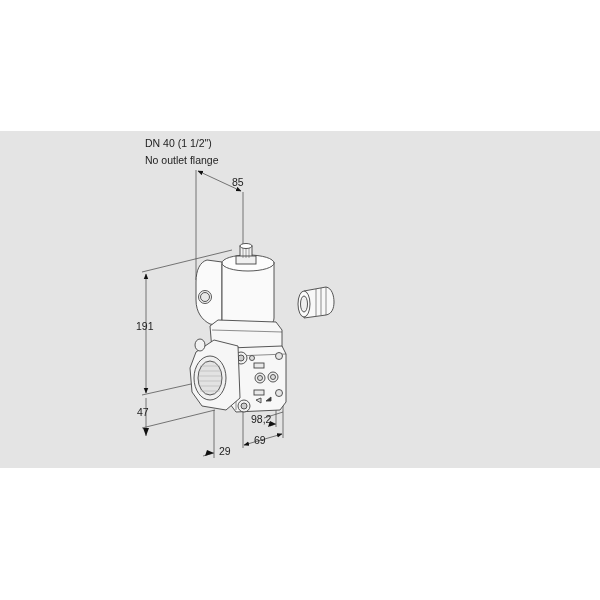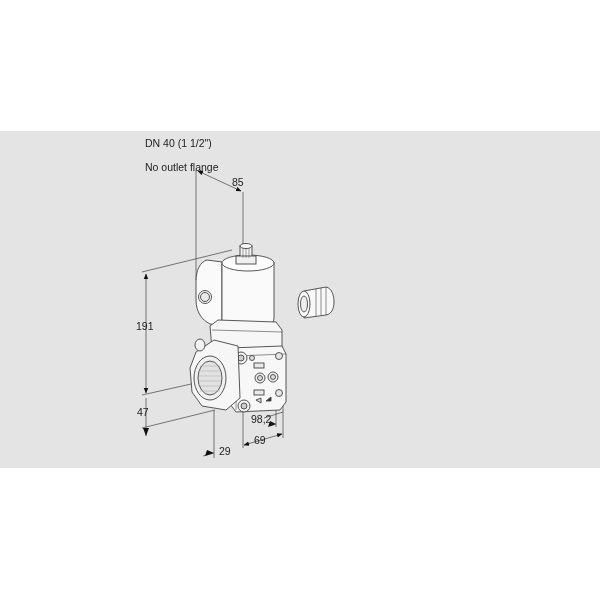--- a/index.html
+++ b/index.html
@@ -1,20 +1,20 @@
 <!DOCTYPE html>
 <html><head>
   <meta charset="utf-8">
   <style>
     html, body { margin: 0; padding: 0; background: #ffffff; }
     body { width: 600px; height: 600px; position: relative; overflow: hidden; font-family: "Liberation Sans", sans-serif; }
     .band { position: absolute; left: 0; top: 131px; width: 600px; height: 337px; background: #e4e4e4; }
     .caption { position: absolute; left: 145px; font-size: 10.5px; color: #222; line-height: 1; white-space: nowrap; }
     .cap1 { top: 138px; }
-    .cap2 { top: 162px; }
+    .cap2 { top: 155px; }
     svg.drawing { position: absolute; left: 0; top: 0; }
     .dimtext { font-family: "Liberation Sans", sans-serif; font-size: 10.5px; fill: #222; }
   </style>
 </head>
 <body>
 
 <div class="band"></div>
 
 <div class="caption cap1">DN 40 (1 1/2")</div>
 <div class="caption cap2">No outlet flange</div>

